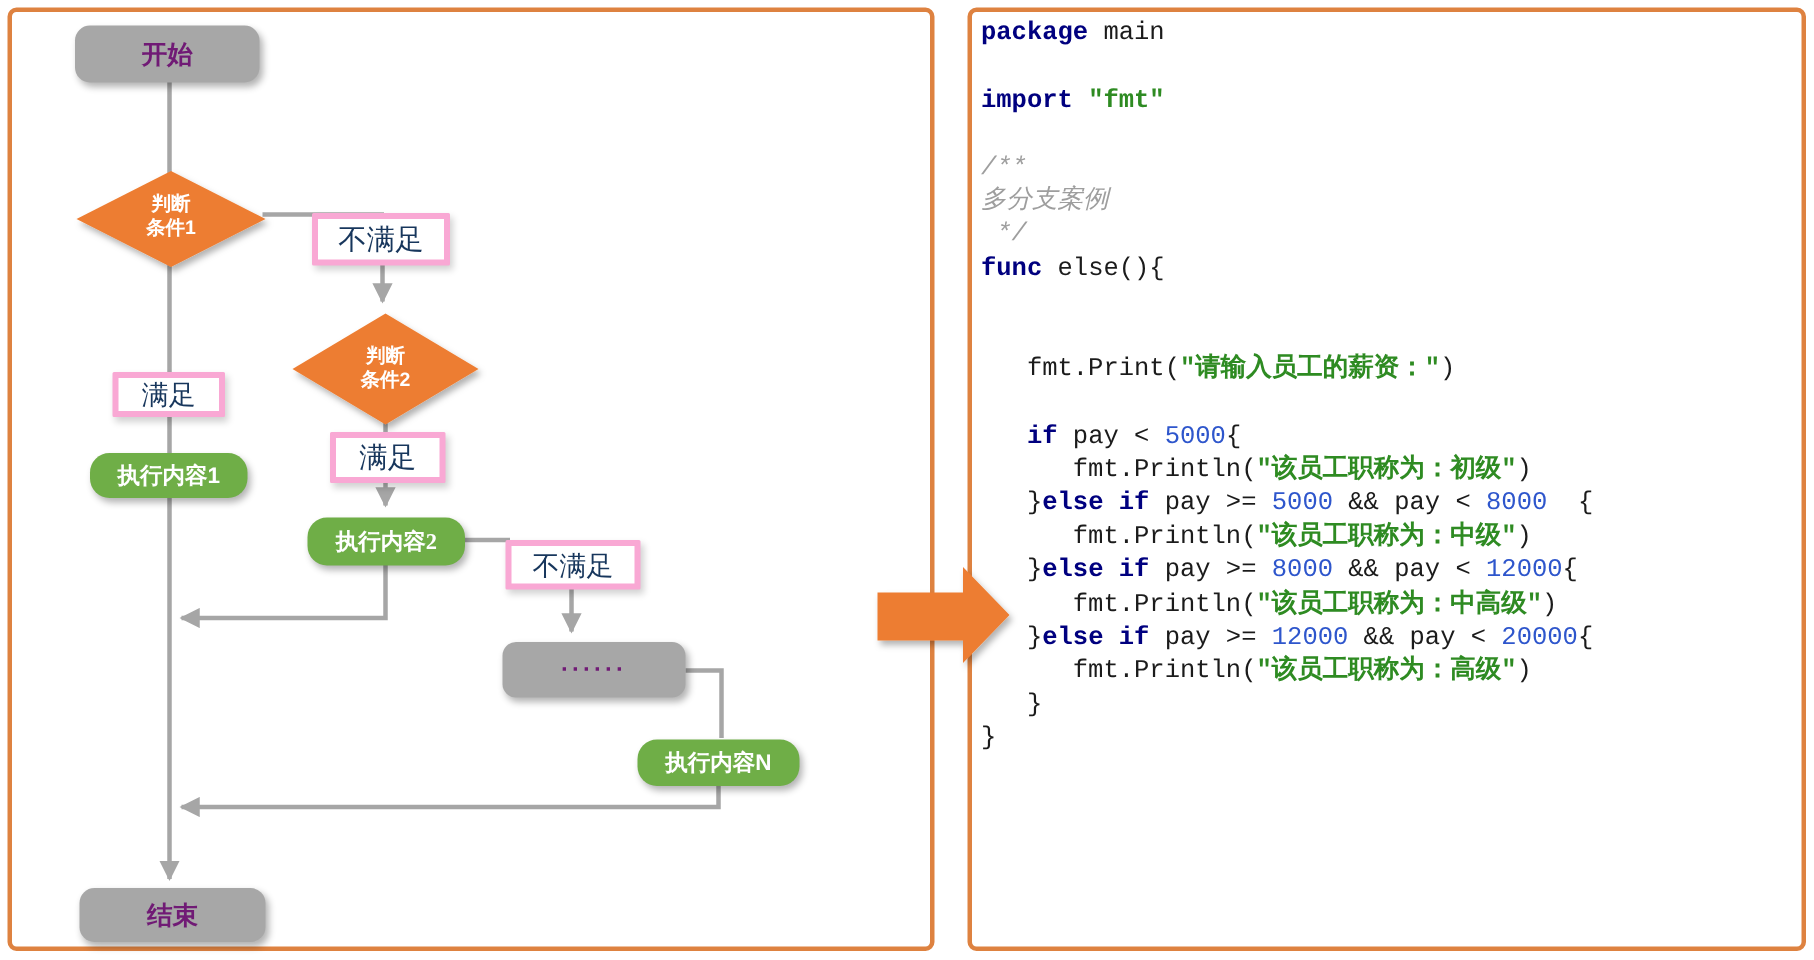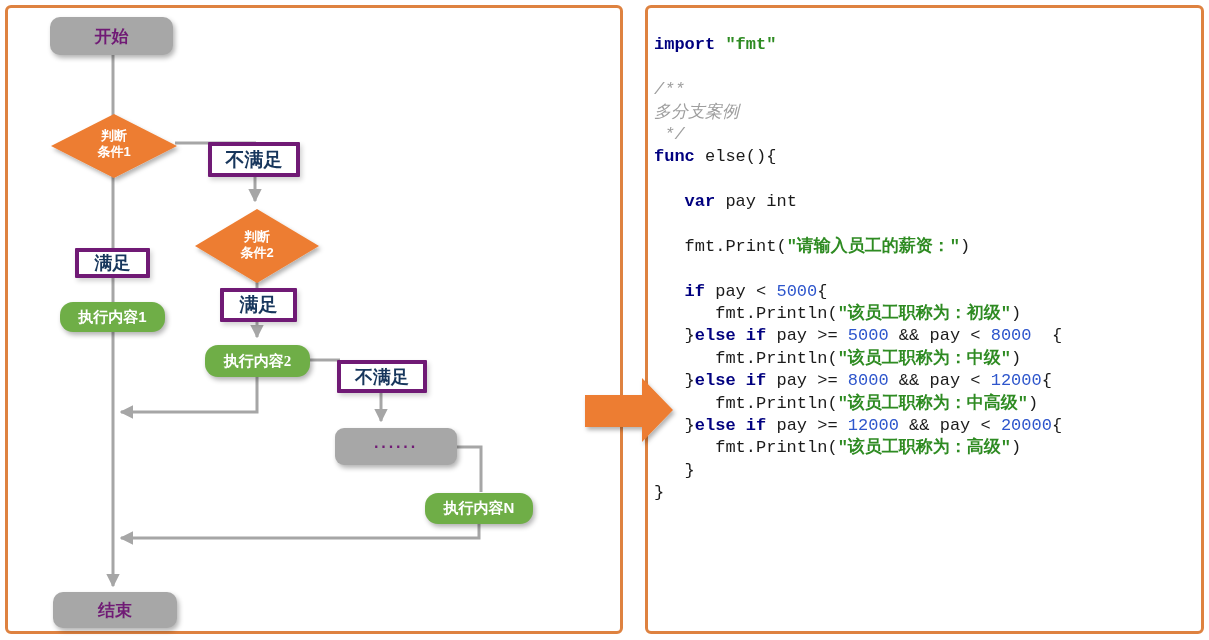--- a/index.html
+++ b/index.html
@@ -10,21 +10,21 @@
   #flow-panel{left:5px;top:5px;width:618px;height:629px;}
   #code-panel{left:645px;top:5px;width:559px;height:629px;}
 
   
   .node{position:absolute;box-sizing:border-box;display:flex;align-items:center;
         justify-content:center;text-align:center;z-index:3;}
   .gray-node{background:#a7a7a7;color:#701a75;font-weight:bold;border-radius:10px;
              box-shadow:2px 3px 5px rgba(0,0,0,.3);}
   .green-node{background:#6fae47;color:#ffffff;font-weight:bold;border-radius:13px;
               box-shadow:2px 3px 5px rgba(0,0,0,.3);font-size:15px;}
-  .label-box{background:#ffffff;border:4px solid #701a75;color:#17365c;font-weight:bold;
+  .label-box{background:#ffffff;border:4px solid #f9a8d4;color:#17365c;font-weight:normal;
              font-size:19px;border-radius:1px;box-shadow:2px 3px 5px rgba(0,0,0,.18);}
   .diamond-text{position:absolute;z-index:3;color:#ffffff;font-weight:bold;font-size:13px;
                 line-height:16px;text-align:center;}
   #connector-svg{position:absolute;left:0;top:0;z-index:2;}
 
   
   .code-block{position:absolute;left:6px;top:4px;z-index:3;
               font-family:"Liberation Mono","DejaVu Sans Mono",monospace;
               font-size:17px;color:#1b1b1b;}
   .code-line{height:22.4px;line-height:22.4px;white-space:pre;}
@@ -35,29 +35,29 @@
   .tok-pln{color:#1b1b1b;}
 </style>
 </head>
 <body>
 
 <div class="page">
 
   <div class="panel" id="flow-panel"></div>
   <div class="panel" id="code-panel">
     <div class="code-block">
+        <div class="code-line"><span class="tok-kw">package</span><span class="tok-pln"> main</span></div>
         <div class="code-line">&nbsp;</div>
         <div class="code-line"><span class="tok-kw">import</span><span class="tok-pln"> </span><span class="tok-str">"fmt"</span></div>
         <div class="code-line">&nbsp;</div>
         <div class="code-line"><span class="tok-cmt">/**</span></div>
         <div class="code-line"><span class="tok-cmt">多分支案例</span></div>
         <div class="code-line"><span class="tok-cmt"> */</span></div>
         <div class="code-line"><span class="tok-kw">func</span><span class="tok-pln"> else(){</span></div>
         <div class="code-line">&nbsp;</div>
-        <div class="code-line"><span class="tok-pln">   </span><span class="tok-kw">var</span><span class="tok-pln"> pay int</span></div>
         <div class="code-line">&nbsp;</div>
         <div class="code-line"><span class="tok-pln">   fmt.Print(</span><span class="tok-str">"请输入员工的薪资："</span><span class="tok-pln">)</span></div>
         <div class="code-line">&nbsp;</div>
         <div class="code-line"><span class="tok-pln">   </span><span class="tok-kw">if</span><span class="tok-pln"> pay &lt; </span><span class="tok-num">5000</span><span class="tok-pln">{</span></div>
         <div class="code-line"><span class="tok-pln">      fmt.Println(</span><span class="tok-str">"该员工职称为：初级"</span><span class="tok-pln">)</span></div>
         <div class="code-line"><span class="tok-pln">   }</span><span class="tok-kw">else if</span><span class="tok-pln"> pay &gt;= </span><span class="tok-num">5000</span><span class="tok-pln"> &amp;&amp; pay &lt; </span><span class="tok-num">8000</span><span class="tok-pln">  {</span></div>
         <div class="code-line"><span class="tok-pln">      fmt.Println(</span><span class="tok-str">"该员工职称为：中级"</span><span class="tok-pln">)</span></div>
         <div class="code-line"><span class="tok-pln">   }</span><span class="tok-kw">else if</span><span class="tok-pln"> pay &gt;= </span><span class="tok-num">8000</span><span class="tok-pln"> &amp;&amp; pay &lt; </span><span class="tok-num">12000</span><span class="tok-pln">{</span></div>
         <div class="code-line"><span class="tok-pln">      fmt.Println(</span><span class="tok-str">"该员工职称为：中高级"</span><span class="tok-pln">)</span></div>
         <div class="code-line"><span class="tok-pln">   }</span><span class="tok-kw">else if</span><span class="tok-pln"> pay &gt;= </span><span class="tok-num">12000</span><span class="tok-pln"> &amp;&amp; pay &lt; </span><span class="tok-num">20000</span><span class="tok-pln">{</span></div>

